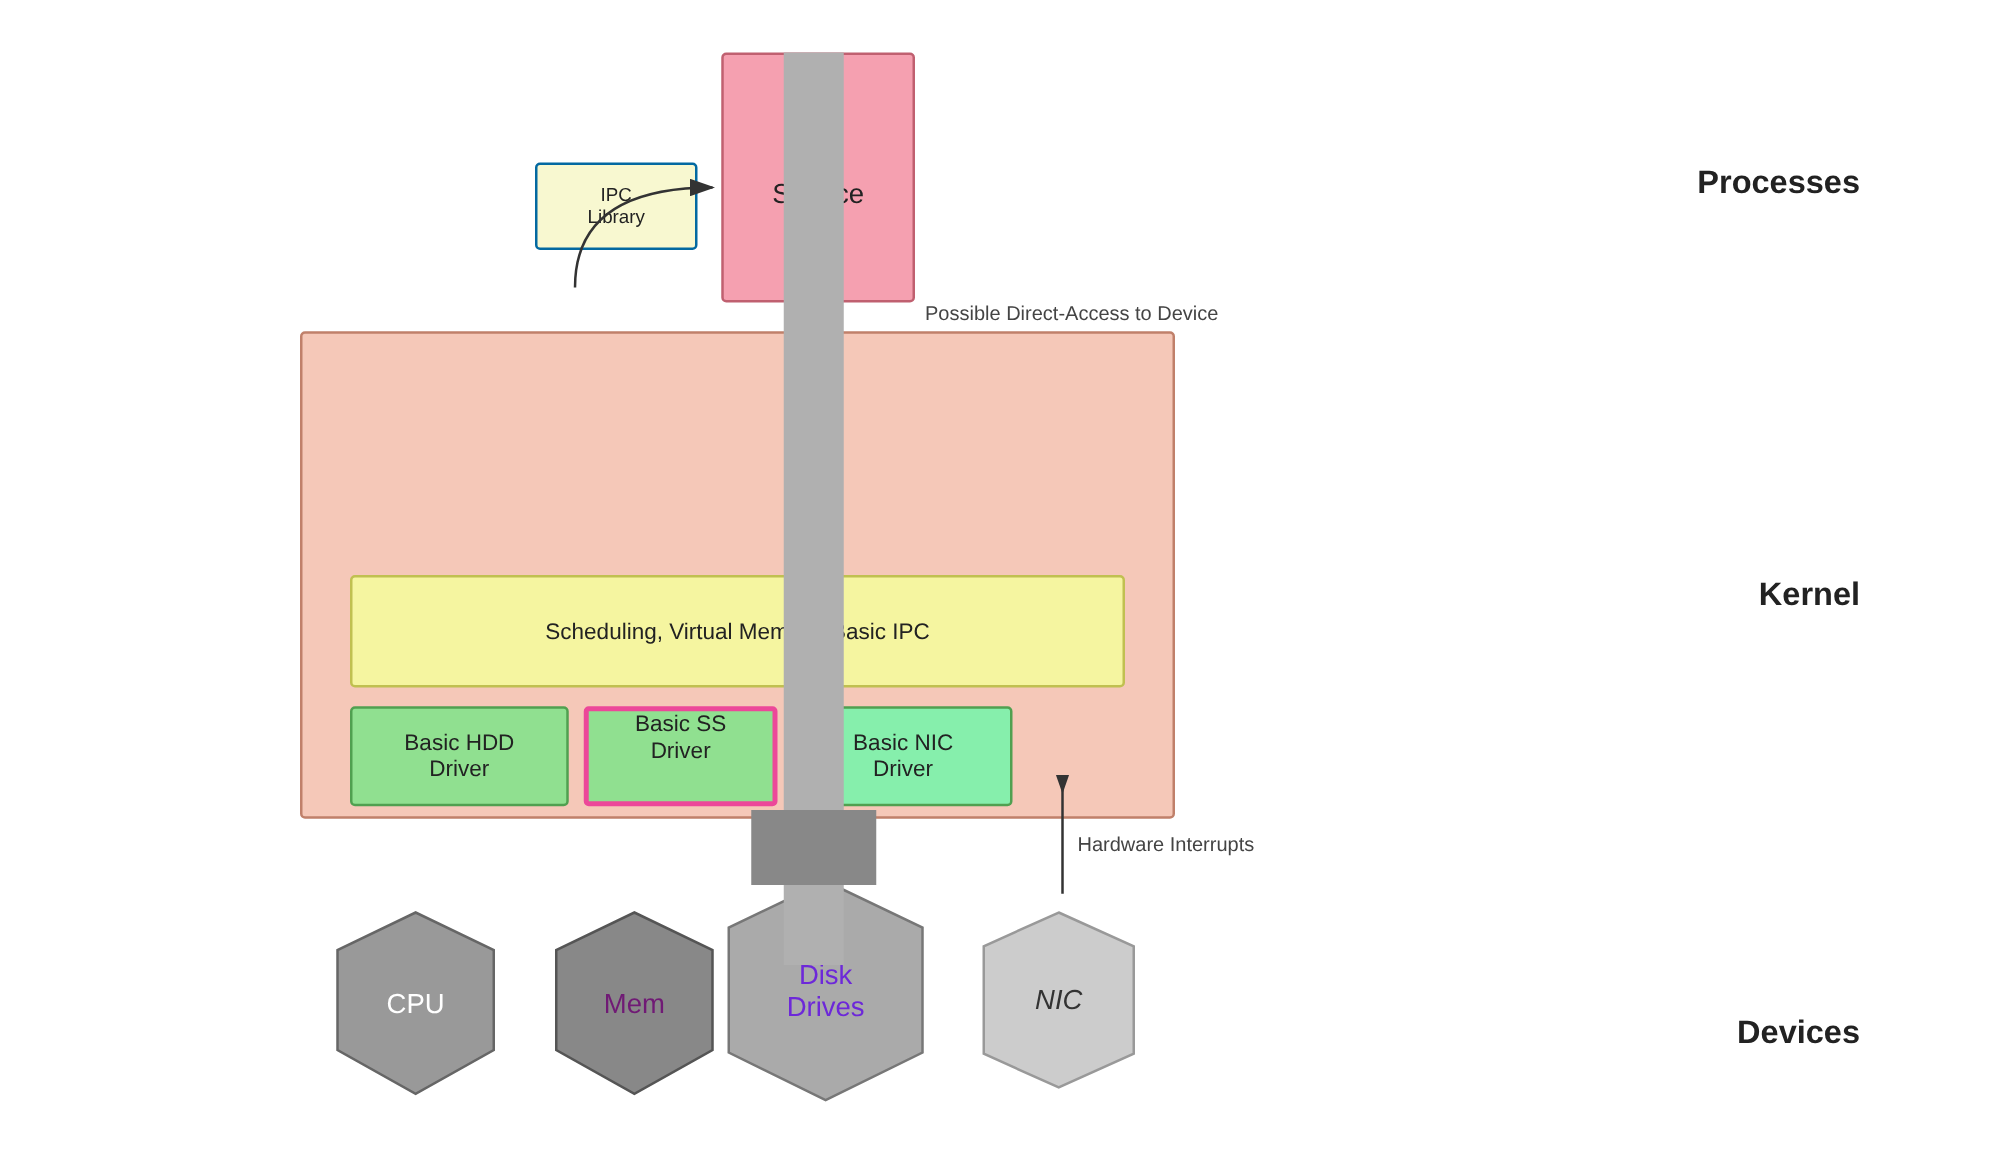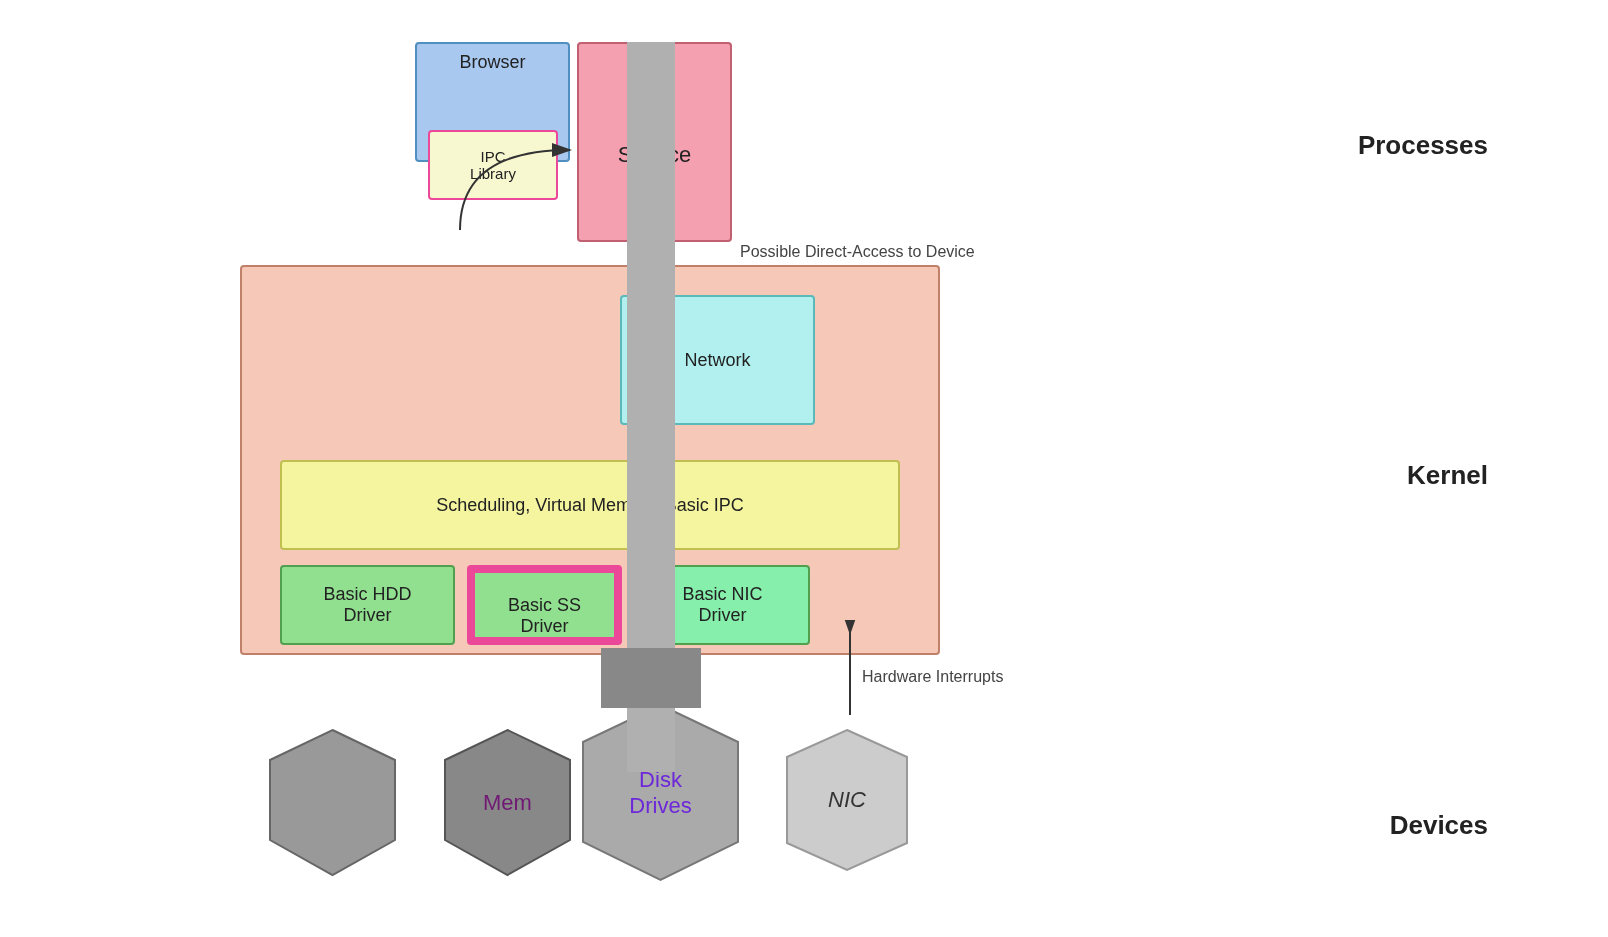--- a/index.html
+++ b/index.html
@@ -92,24 +92,24 @@
       justify-content: center;
       text-align: center;
     }
     .driver-ssd {
       position: absolute;
       left: 467px;
       top: 565px;
       width: 155px;
       height: 80px;
       background: #90e090;
-      border: 8px solid #ec4899;
-      border-radius: 4px;
-      display: flex;
-      align-items: flex-end;
+      border: 4px solid #ec4899;
+      border-radius: 4px;
+      display: flex;
+      align-items: flex-start;
       justify-content: center;
       text-align: center;
     }
     .driver-nic {
       position: absolute;
       left: 635px;
       top: 565px;
       width: 175px;
       height: 80px;
       background: #86efac;
@@ -151,21 +151,21 @@
       padding-top: 8px;
     }
 
     .ipc-box {
       position: absolute;
       left: 428px;
       top: 130px;
       width: 130px;
       height: 70px;
       background: #f8f8d0;
-      border: 2px solid #ec4899;
+      border: 2px solid #0369a1;
       border-radius: 4px;
       display: flex;
       align-items: center;
       justify-content: center;
       text-align: center;
     }
 
     .fs-service-box {
       position: absolute;
       left: 577px;
@@ -264,23 +264,20 @@
 <div class="diagram-container">
 
   <div class="section-label" id="label-processes">Processes</div>
   <div class="section-label" id="label-kernel">Kernel</div>
   <div class="section-label" id="label-devices">Devices</div>
 
   <div class="vertical-arrow"></div>
 
   <div class="kernel-box"></div>
 
-  <div class="network-box">
-    <span class="box-label">Network</span>
-  </div>
 
   <div class="scheduling-box">
     <span class="box-label">Scheduling, Virtual Memory, Basic IPC</span>
   </div>
 
   <div class="driver-hdd">
     <span class="box-label" style="white-space:pre-line;">Basic HDD
 Driver</span>
   </div>
 
@@ -288,23 +285,20 @@
     <span class="box-label" style="white-space:pre-line;">Basic SS
 Driver</span>
   </div>
 
   <div class="driver-nic">
     <span class="box-label" style="white-space:pre-line;">Basic NIC
 Driver</span>
   </div>
 
 
-  <div class="browser-box">
-    <span class="box-label">Browser</span>
-  </div>
 
   <div class="ipc-box">
     <span class="box-label" style="white-space:pre-line; font-size:15px;">IPC
 Library</span>
   </div>
 
   <div class="fs-service-box">
     <span class="box-label" style="white-space:pre-line; font-size:22px;">FS
 Service</span>
   </div>
@@ -337,20 +331,23 @@
   </svg>
 
   <div class="direct-access-text">Possible Direct-Access to Device</div>
 
   <div class="hw-interrupts-text">Hardware Interrupts</div>
 
   <svg style="position:absolute; left:255px; top:725px;" width="155" height="155" viewBox="0 0 155 155">
     <polygon points="77.5,5 140,35 140,115 77.5,150 15,115 15,35" fill="#999" stroke="#666" stroke-width="2"></polygon>
     <text x="77.5" y="85" text-anchor="middle" font-size="22" fill="#fff" font-family="Arial"></text>
   </svg>
+  <div style="position:absolute; left:255px; top:725px; width:155px; height:155px; display:flex; align-items:center; justify-content:center;">
+    <span style="font-size:22px; color:#fff; font-weight:normal;">CPU</span>
+  </div>
 
   <svg style="position:absolute; left:430px; top:725px;" width="155" height="155" viewBox="0 0 155 155">
     <polygon points="77.5,5 140,35 140,115 77.5,150 15,115 15,35" fill="#888" stroke="#555" stroke-width="2"></polygon>
   </svg>
   <div style="position:absolute; left:430px; top:725px; width:155px; height:155px; display:flex; align-items:center; justify-content:center;">
     <span style="font-size:22px; color:#701a75; font-weight:normal;">Mem</span>
   </div>
 
   <svg style="position:absolute; left:568px; top:700px;" width="185" height="185" viewBox="0 0 185 185">
     <polygon points="92.5,5 170,42 170,142 92.5,180 15,142 15,42" fill="#aaa" stroke="#777" stroke-width="2"></polygon>

